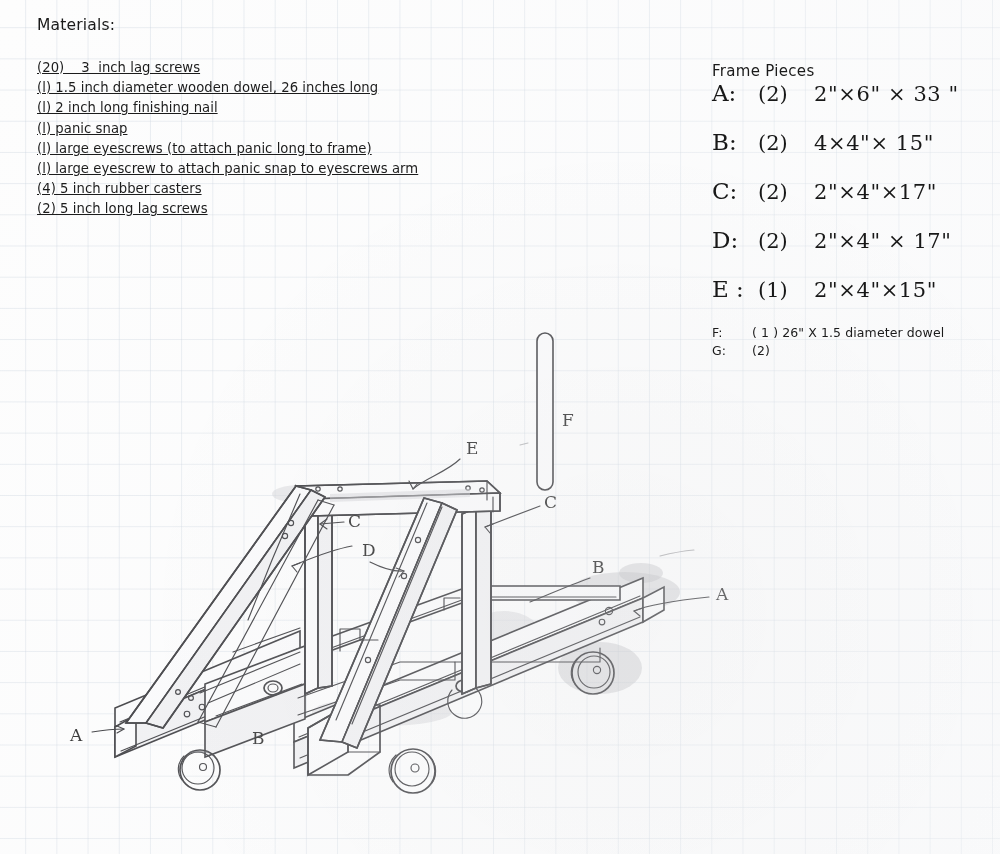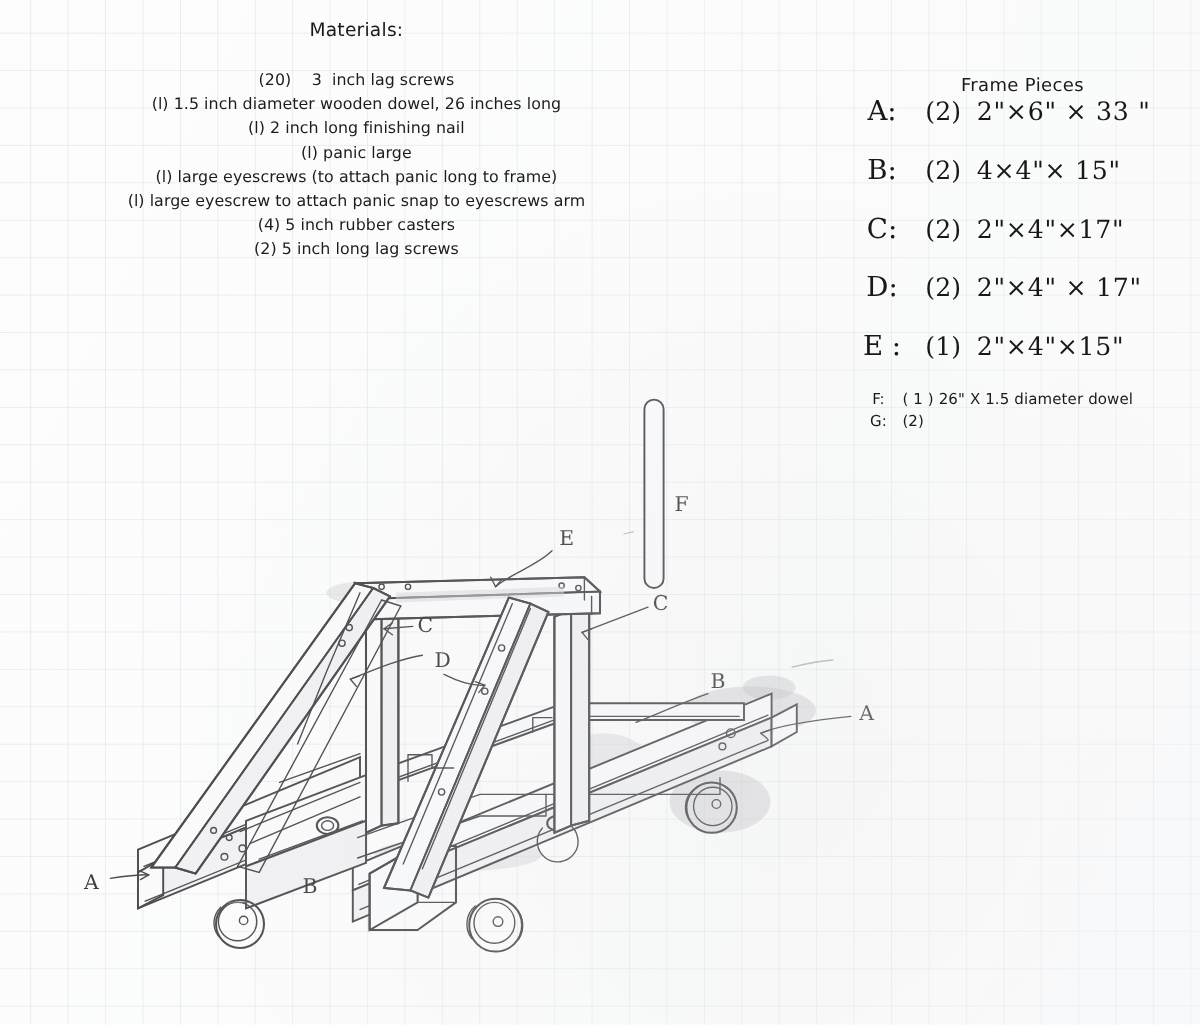--- a/index.html
+++ b/index.html
@@ -13,21 +13,20 @@
     width: 1000px;
     height: 854px;
     background-color: #fdfdfd;
     background-image:
       linear-gradient(to right, rgba(198,208,220,0.38) 1px, transparent 1px),
       linear-gradient(to bottom, rgba(198,208,220,0.38) 1px, transparent 1px);
     background-size: 31.2px 31.2px;
     background-position: -6px -4px;
     overflow: hidden;
     font-family: "DejaVu Sans", sans-serif;
-    text-align: center;
   }
   
   #paper-tint {
     position: absolute;
     inset: 0;
     background:
       radial-gradient(ellipse at 62% 72%, rgba(0,0,0,0.018) 0%, rgba(0,0,0,0) 58%),
       linear-gradient(115deg, rgba(250,250,252,0.0) 0%, rgba(246,247,249,0.5) 100%);
     pointer-events: none;
   }
@@ -44,20 +43,21 @@
     color: #1a1a1a;
     letter-spacing: 0.2px;
     margin-bottom: 24px;
   }
   .materials-line {
     font-size: 13.2px;
     line-height: 20.2px;
     color: #1c1c1c;
     white-space: pre;
     letter-spacing: 0.05px;
+    text-decoration: underline;
   }
 
   
   #frame-block {
     position: absolute;
     left: 712px;
     top: 62px;
     width: 280px;
   }
   #frame-title {
@@ -369,21 +369,21 @@
   </svg>
 
   <div id="paper-tint"></div>
 
   <div id="materials-block">
     <div id="materials-title">Materials:</div>
     <div>
       <div class="materials-line">(20)    3  inch lag screws</div>
       <div class="materials-line">(l) 1.5 inch diameter wooden dowel, 26 inches long</div>
       <div class="materials-line">(l) 2 inch long finishing nail</div>
-      <div class="materials-line">(l) panic large</div>
+      <div class="materials-line">(l) panic snap</div>
       <div class="materials-line">(l) large eyescrews (to attach panic long to frame)</div>
       <div class="materials-line">(l) large eyescrew to attach panic snap to eyescrews arm</div>
       <div class="materials-line">(4) 5 inch rubber casters</div>
       <div class="materials-line">(2) 5 inch long lag screws</div>
     </div>
   </div>
 
   <div id="frame-block">
     <div id="frame-title">Frame Pieces</div>
 

